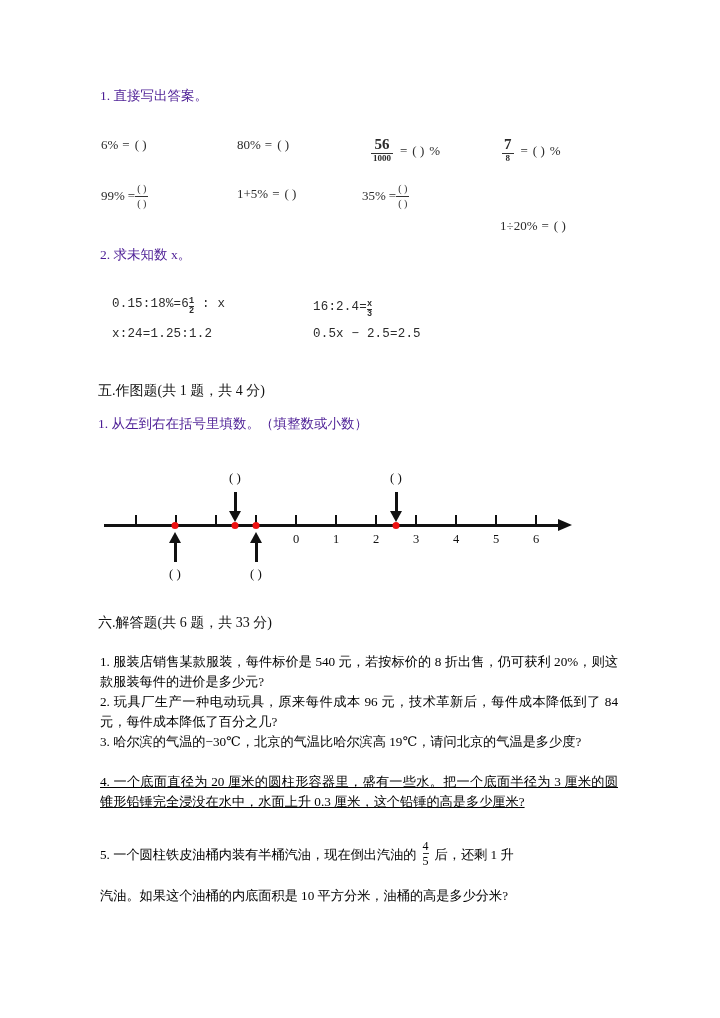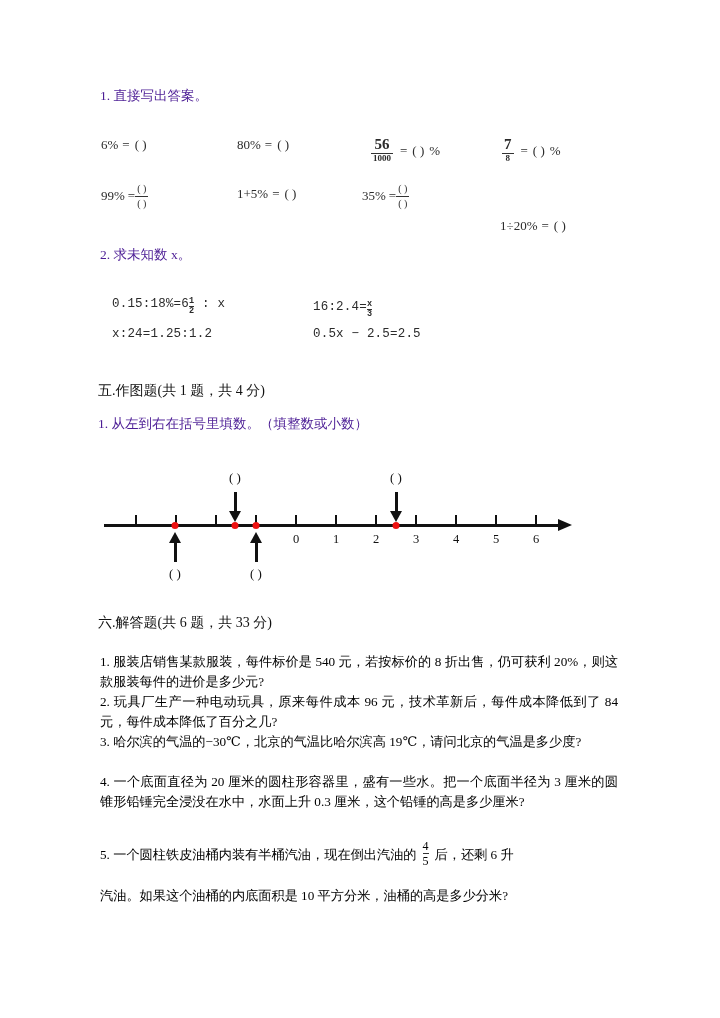--- a/index.html
+++ b/index.html
@@ -375,24 +375,24 @@
   </div>
 
   <div class="sec-head" style="left:98px; top:614px;">六.解答题(共 6 题，共 33 分)</div>
 
   <div class="wp wp-wide" style="left:100px; top:652px;">1. 服装店销售某款服装，每件标价是 540 元，若按标价的 8 折出售，仍可获利 20%，则这款服装每件的进价是多少元?</div>
 
   <div class="wp wp-wide" style="left:100px; top:692px;">2. 玩具厂生产一种电动玩具，原来每件成本 96 元，技术革新后，每件成本降低到了 84 元，每件成本降低了百分之几?</div>
 
   <div class="wp wp-wide" style="left:100px; top:732px;">3. 哈尔滨的气温的−30℃，北京的气温比哈尔滨高 19℃，请问北京的气温是多少度?</div>
 
-  <div class="wp wp-wide" style="left:100px; top:772px;">4. 一个底面直径为 20 厘米的圆柱形容器里，盛有一些水。把一个底面半径为 3 厘米的圆锥形铅锤完全浸没在水中，水面上升 0.3 厘米，这个铅锤的高是多少厘米?</div>
+  <div class="wp wp-wide" style="left:100px; top:772px;text-decoration:underline;">4. 一个底面直径为 20 厘米的圆柱形容器里，盛有一些水。把一个底面半径为 3 厘米的圆锥形铅锤完全浸没在水中，水面上升 0.3 厘米，这个铅锤的高是多少厘米?</div>
 
   <div class="wp wp-wide" style="left:100px; top:840px; line-height:1.6;">
     <span>5. 一个圆柱铁皮油桶内装有半桶汽油，现在倒出汽油的</span><span class="frac-big">
       <span class="num">4</span>
       <span class="den">5</span>
-    </span><span>后，还剩 6 升</span>
+    </span><span>后，还剩 1 升</span>
   </div>
 
   <div class="wp wp-wide" style="left:100px; top:886px;">汽油。如果这个油桶的内底面积是 10 平方分米，油桶的高是多少分米?</div>
 
 </div>
 
 </body></html>

